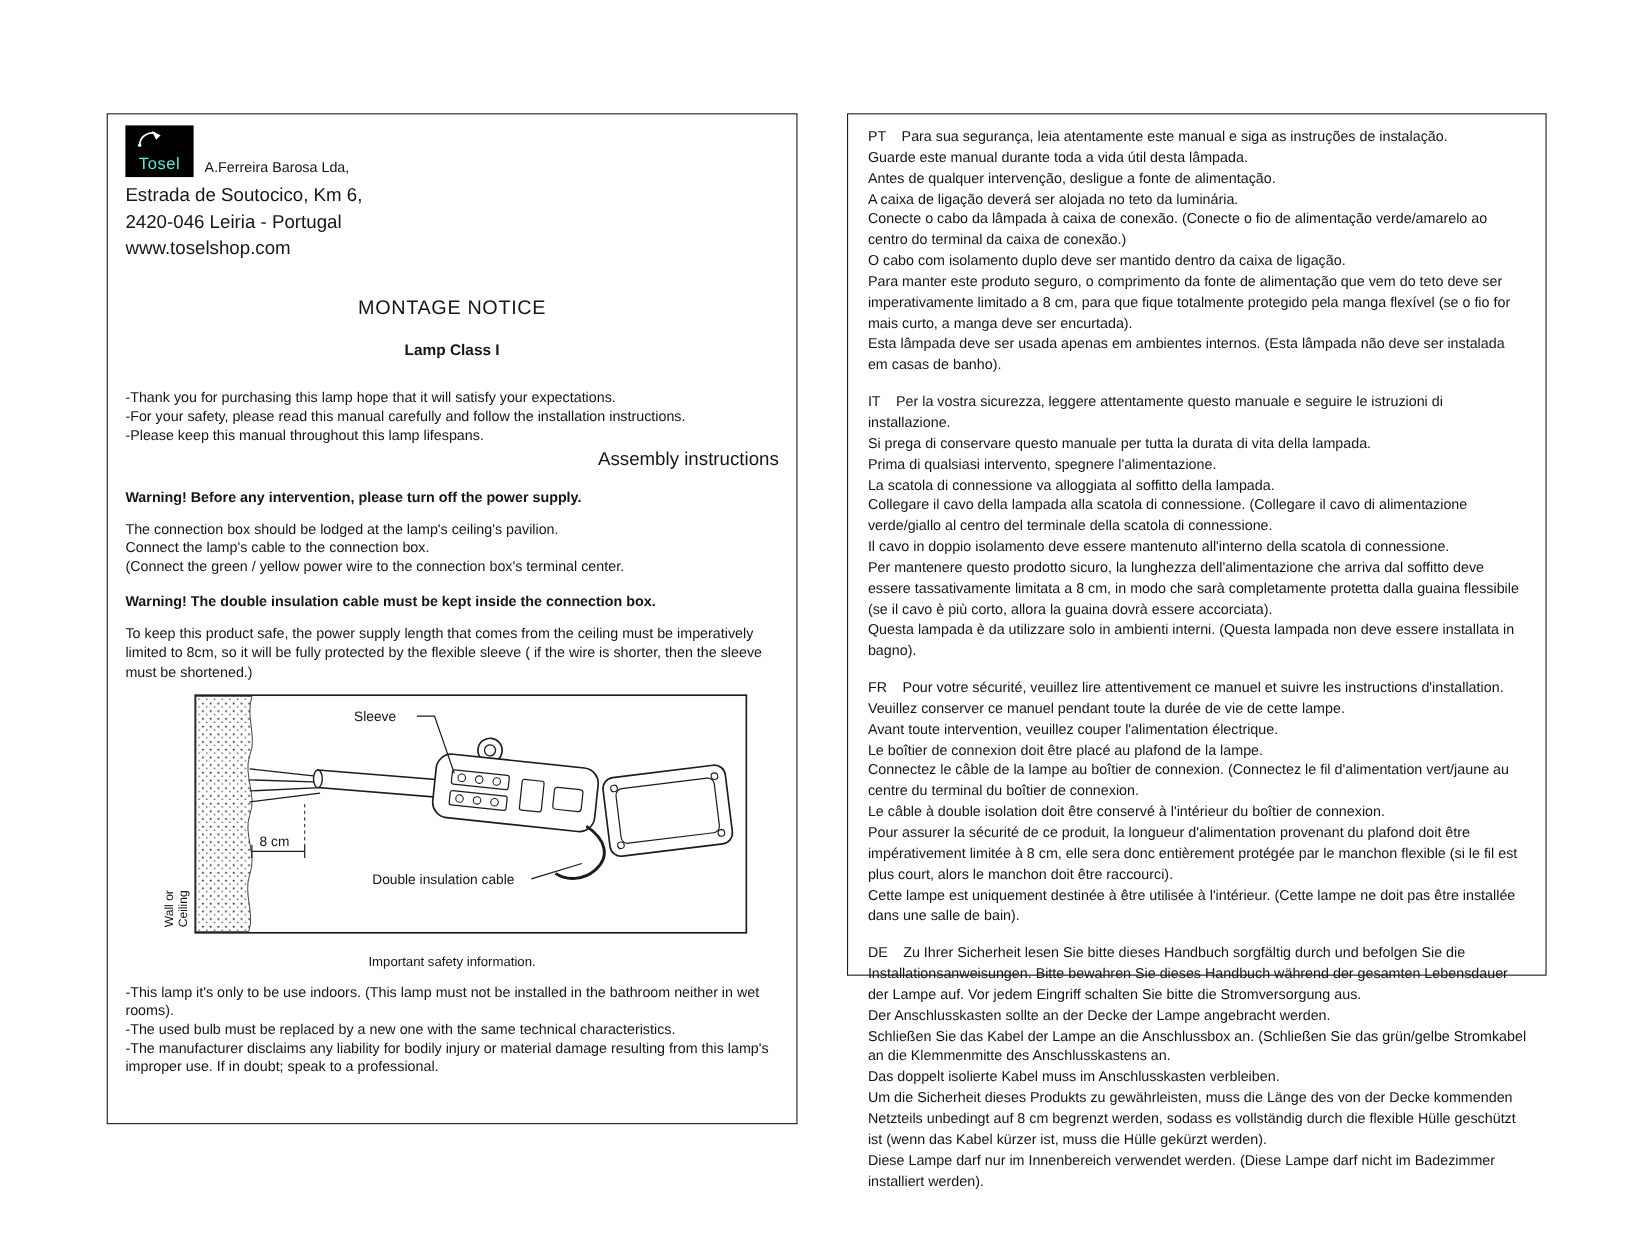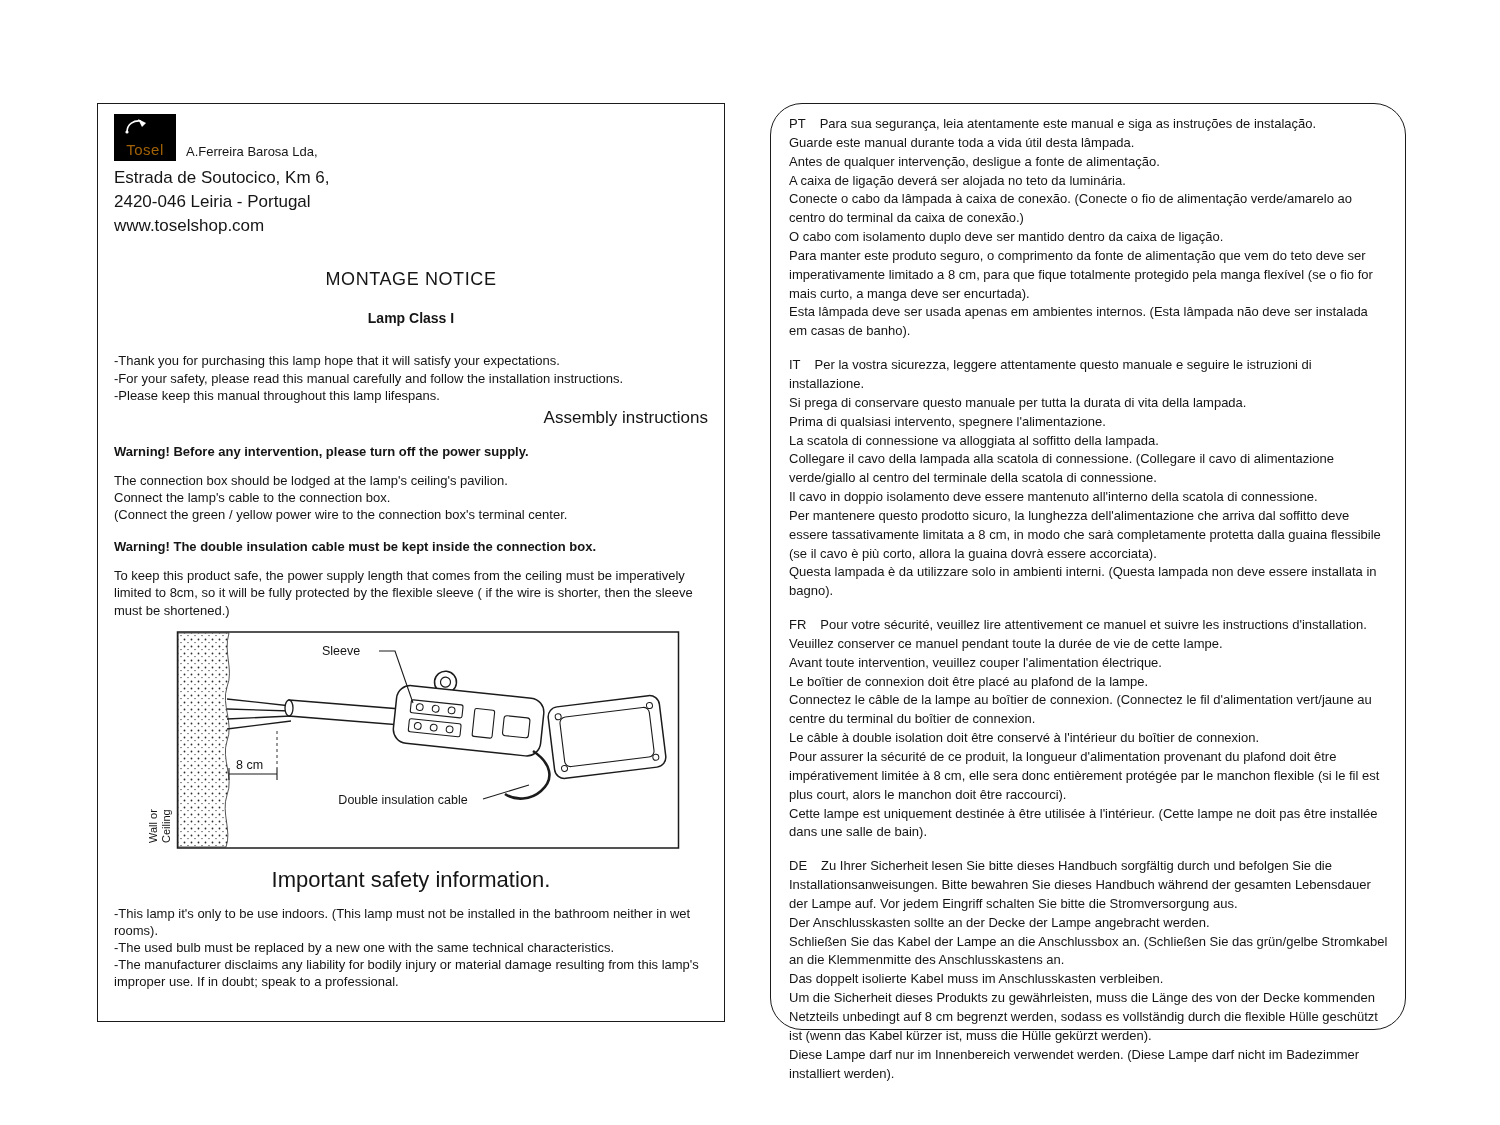--- a/index.html
+++ b/index.html
@@ -6,26 +6,26 @@
   body {
     width:1500px; height:1125px; position:relative;
     background:#ffffff; color:#151515;
     font-family:"Liberation Sans", sans-serif;
     -webkit-font-smoothing:antialiased;
   }
   .page {
     position:absolute; background:#fff; border:1.5px solid #1b1b1b; box-sizing:border-box;
   }
   .page-left  { left:97px;  top:103px; width:628px; height:919px; padding:10px 16px 10px 16px; }
-  .page-right { left:770px; top:103px; width:636px; height:927px; padding:11px 16px 10px 18px;border-radius:32px; }
+  .page-right { left:770px; top:103px; width:636px; height:784px; padding:11px 16px 10px 18px; }
 
   
   .logo-row { display:flex; align-items:flex-end; gap:10px; }
   .logo-box {
-    width:62px; height:47px; background:#000; color:#a16207; position:relative;
+    width:62px; height:47px; background:#000; color:#5eead4; position:relative;
     display:flex; align-items:flex-end; justify-content:center; flex:0 0 auto;
   }
   .logo-box .logo-word { font-size:15px; line-height:1; padding-bottom:4px; letter-spacing:.5px; }
   .logo-lamp { position:absolute; top:4px; left:10px; }
   .company-name { font-size:13px; padding-bottom:2px;margin-top:12px; }
   .address { font-size:17px; line-height:1.4; margin-top:5px; white-space:pre-line; }
 
   .doc-title { text-align:center; font-size:18px; letter-spacing:.6px; margin-top:32px; }
   .doc-subtitle { text-align:center; font-size:14px; font-weight:bold; margin-top:20px; }
 
@@ -33,21 +33,21 @@
   .intro { margin-top:26px; }
   .section-heading { text-align:right; font-size:17px; margin-top:4px; }
   .warning { font-size:13px; font-weight:bold; margin-top:16px; }
   .para { margin-top:13px; }
 
   .diagram-wrap { width:540px; margin:12px auto 0 auto; }
   .diagram-wrap svg { display:block; }
   .diag-label { font-size:12.5px; fill:#141414; }
   .diag-label-sm { font-size:11px; fill:#141414; }
 
-  .safety-heading { text-align:center; font-size:22px; margin-top:16px; }
+  .safety-heading { text-align:center; font-size:12px; margin-top:16px; }
   .safety-text { margin-top:12px; }
 
   
   .lang-block { margin:0 0 15px 0; font-size:13px; line-height:1.45; }
   .lang-code { display:inline-block; margin-right:14px; }
   .lang-text { white-space:pre-line; }
 </style>
 </head>
 <body>
 

